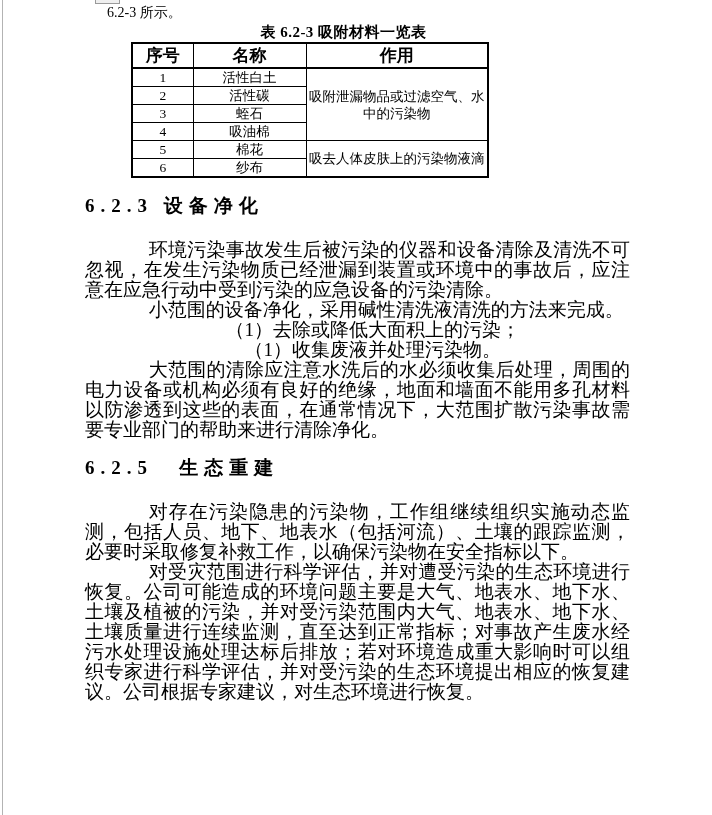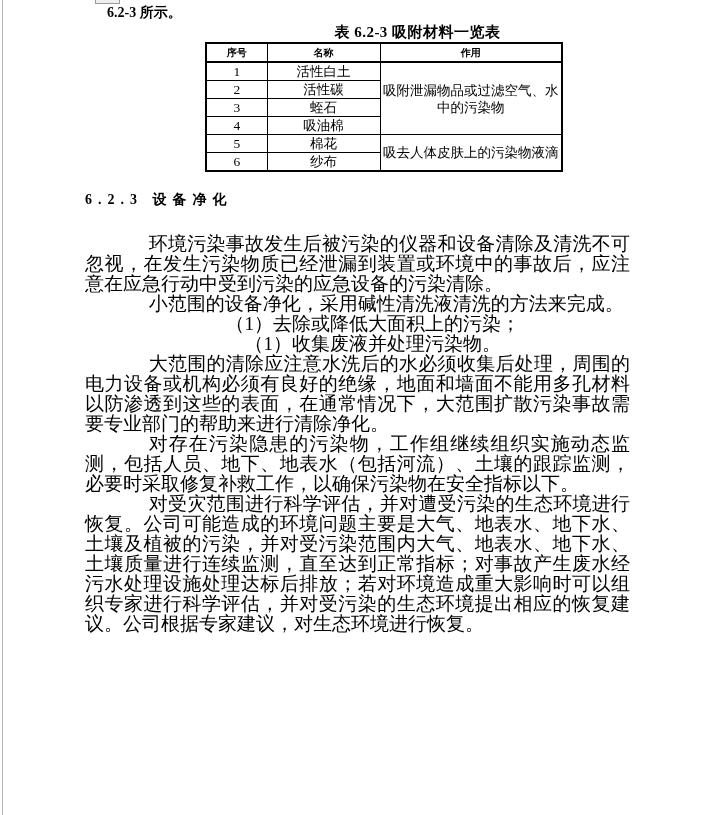--- a/index.html
+++ b/index.html
@@ -19,23 +19,22 @@
     position: absolute; left: 95px; top: -4px;
     width: 25px; height: 8px;
     border: 1px solid #9a9a9a; background: #efefef;
   }
   .content {
     position: absolute; left: 85px; top: 3px; width: 545px;
   }
   .continuation {
     font-size: 14px; line-height: 20px;
     margin-left: 22px;
-    font-weight: bold;
   }
-  .table-block { width: 425px; margin-left: 120px; }
+  .table-block { width: 425px; margin-left: 46px; }
   .table-title {
     font-size: 15px; font-weight: bold;
     line-height: 18px; text-align: center;
     letter-spacing: 0.5px;
     margin-bottom: 1px;
   }
   table.adsorption {
     border-collapse: collapse;
     width: 356px;
     table-layout: fixed;
@@ -44,30 +43,30 @@
   table.adsorption { border: 2px solid #000; }
   table.adsorption th, table.adsorption td {
     border: 1px solid #000;
     font-size: 13.5px;
     text-align: center;
     vertical-align: middle;
     padding: 0;
     overflow: hidden;
   }
   table.adsorption th {
-    font-weight: bold; height: 19px; font-size: 10px;
+    font-weight: bold; height: 19px; font-size: 17px;
     border-bottom: 2px solid #000;
   }
   table.adsorption td { height: 17px; line-height: 17px; }
   td.effect-cell { line-height: 19px; }
   col.c-no { width: 61px; }
   col.c-name { width: 113px; }
   col.c-effect { width: 182px; }
   .section-heading {
-    font-size: 14px; font-weight: bold;
+    font-size: 19px; font-weight: bold;
     line-height: 24px; letter-spacing: 6px;
     margin: 16px 0 22px 0;
     white-space: pre;
   }
   .para {
     font-size: 19px; line-height: 20px;
     text-align: justify;
     text-indent: 3.35em;
   }
   .para.paren-item { text-indent: 1.6em; text-align: center; }
@@ -130,17 +129,18 @@
     <h2 class="section-heading">6.2.3 设备净化</h2>
     <p class="para">环境污染事故发生后被污染的仪器和设备清除及清洗不可忽视，在发生污染物质已经泄漏到装置或环境中的事故后，应注意在应急行动中受到污染的应急设备的污染清除。</p>
     <p class="para">小范围的设备净化，采用碱性清洗液清洗的方法来完成。</p>
     <p class="para paren-item">（1）去除或降低大面积上的污染；</p>
     <p class="para paren-item">（1）收集废液并处理污染物。</p>
     <p class="para">大范围的清除应注意水洗后的水必须收集后处理，周围的电力设备或机构必须有良好的绝缘，地面和墙面不能用多孔材料以防渗透到这些的表面，在通常情况下，大范围扩散污染事故需要专业部门的帮助来进行清除净化。</p>
   </div>
 
 
   <div>
+    <h2 class="section-heading">6.2.5  生态重建</h2>
     <p class="para">对存在污染隐患的污染物，工作组继续组织实施动态监测，包括人员、地下、地表水（包括河流）、土壤的跟踪监测，必要时采取修复补救工作，以确保污染物在安全指标以下。</p>
     <p class="para">对受灾范围进行科学评估，并对遭受污染的生态环境进行恢复。公司可能造成的环境问题主要是大气、地表水、地下水、土壤及植被的污染，并对受污染范围内大气、地表水、地下水、土壤质量进行连续监测，直至达到正常指标；对事故产生废水经污水处理设施处理达标后排放；若对环境造成重大影响时可以组织专家进行科学评估，并对受污染的生态环境提出相应的恢复建议。公司根据专家建议，对生态环境进行恢复。</p>
   </div>
 
 </div>
 
 </body></html>

